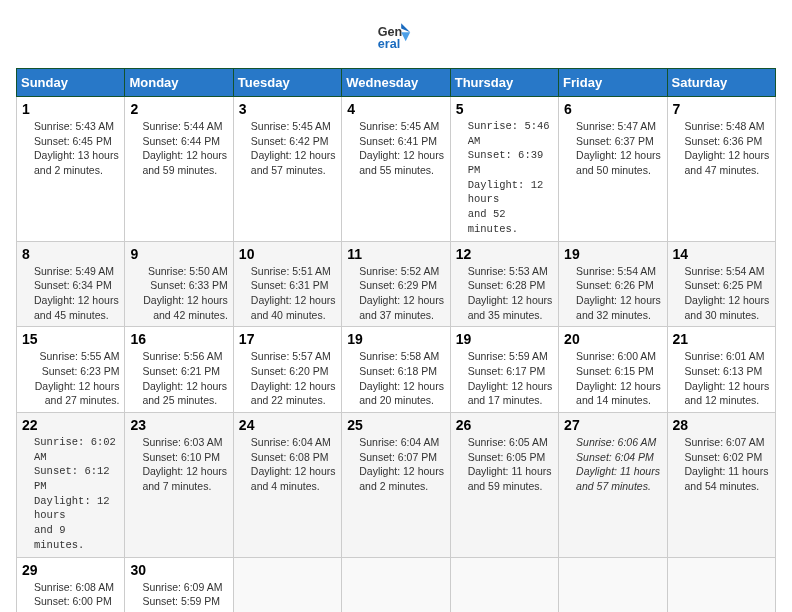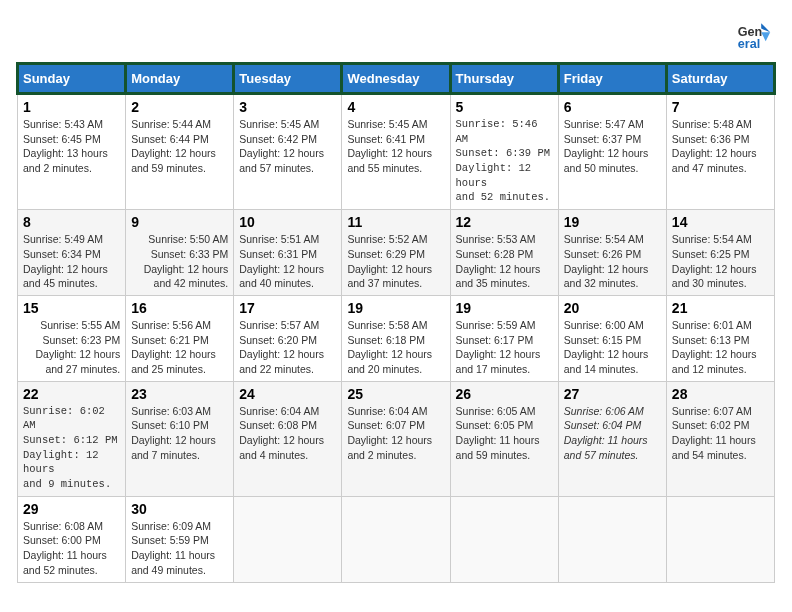--- a/index.html
+++ b/index.html
@@ -5,23 +5,23 @@
     * { box-sizing: border-box; margin: 0; padding: 0; }
     body {
       font-family: Arial, sans-serif;
       background: #fff;
       width: 792px;
       min-height: 612px;
       padding: 16px;
     }
     .header-area {
       display: flex;
-      justify-content: flex-end;
+      justify-content: center;
       align-items: flex-start;
-      margin-bottom: 10px;
+      margin-bottom: 16px;
     }
     .logo {
       display: flex;
       align-items: center;
       gap: 4px;
     }
     .logo-icon {
       width: 36px;
       height: 36px;
     }
@@ -42,21 +42,21 @@
       border-collapse: collapse;
       font-size: 11px;
     }
     .calendar th {
       background: #2878c8;
       color: #fff;
       padding: 6px 4px;
       text-align: left;
       font-size: 13px;
       font-weight: bold;
-      border: 3px solid #14532d;
+      border: 1px solid #14532d;
     }
     .calendar td {
       border: 1px solid #ccc;
       vertical-align: top;
       padding: 4px 5px;
       width: 108px;
       min-height: 80px;
       background: #fff;
     }
     .calendar tr:nth-child(even) td {
@@ -65,20 +65,21 @@
     .day-num {
       font-size: 14px;
       font-weight: bold;
       display: block;
       margin-bottom: 2px;
     }
     .day-info {
       font-size: 10.5px;
       color: #333;
       line-height: 1.4;
+      margin-left: 12px;
     }
     .empty-cell {
       background: #f9f9f9 !important;
     }
   </style>
 </head>
 <body>
 
 <div class="header-area">
   <div class="logo">

